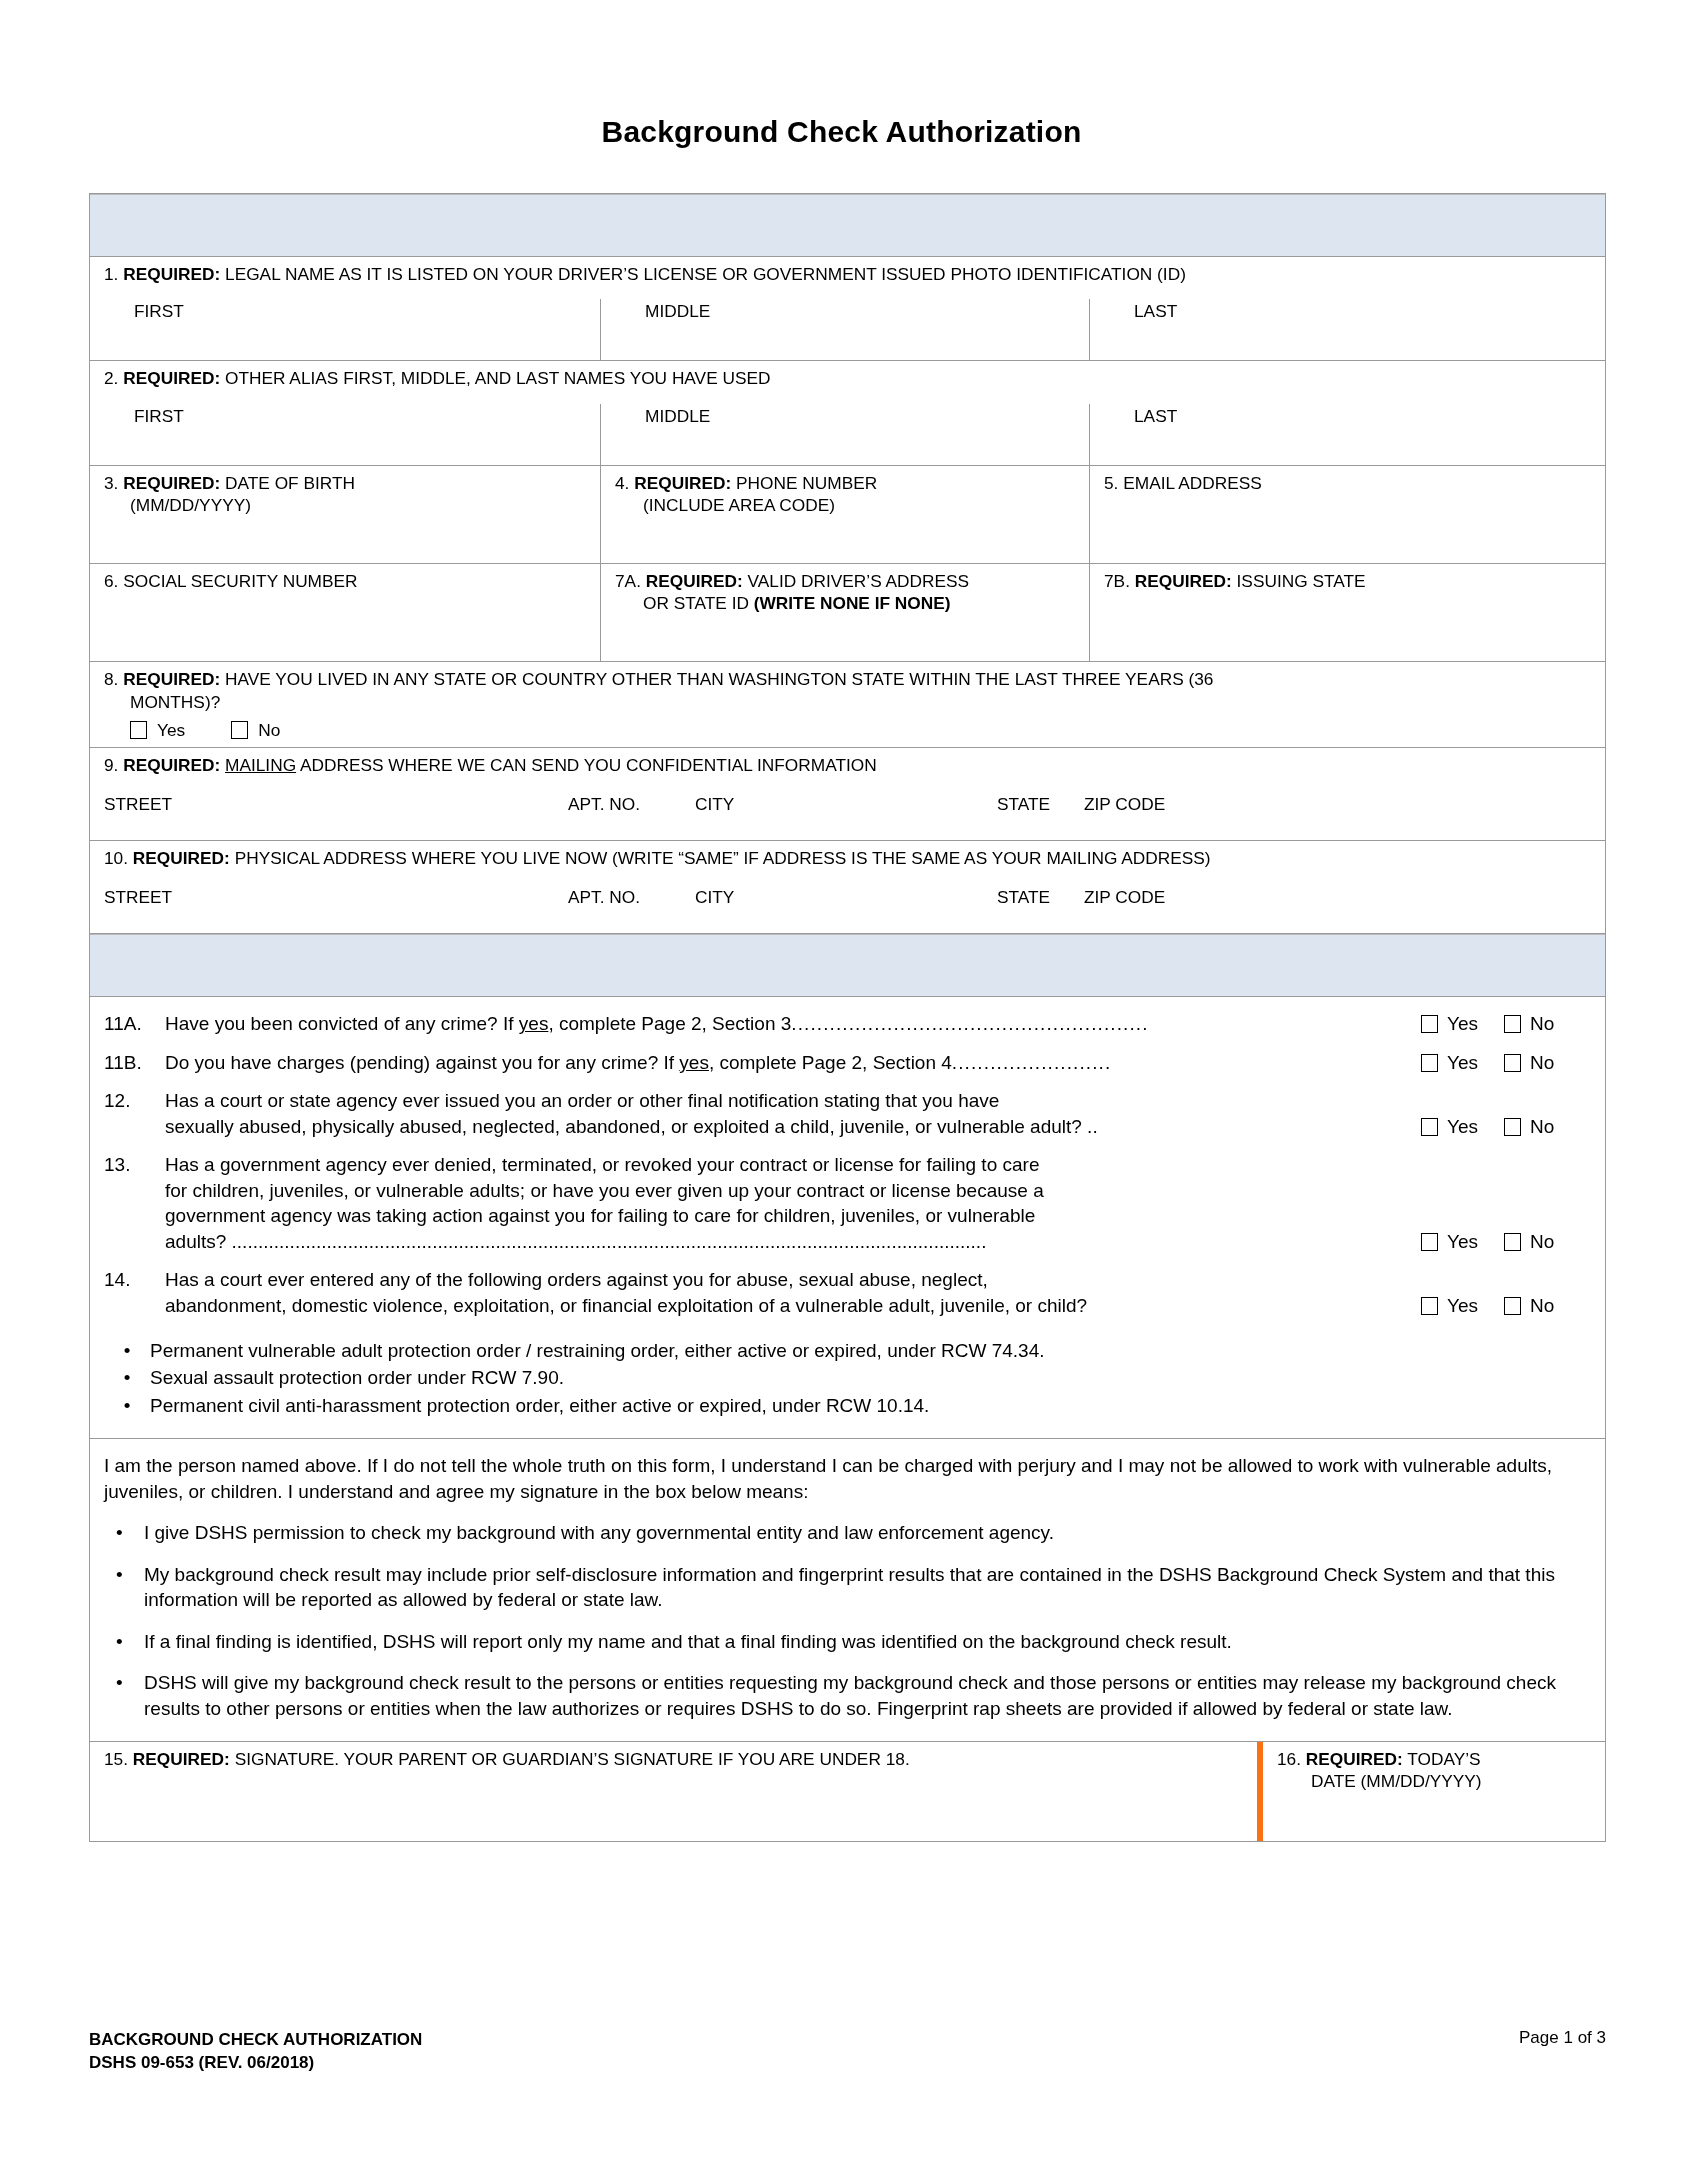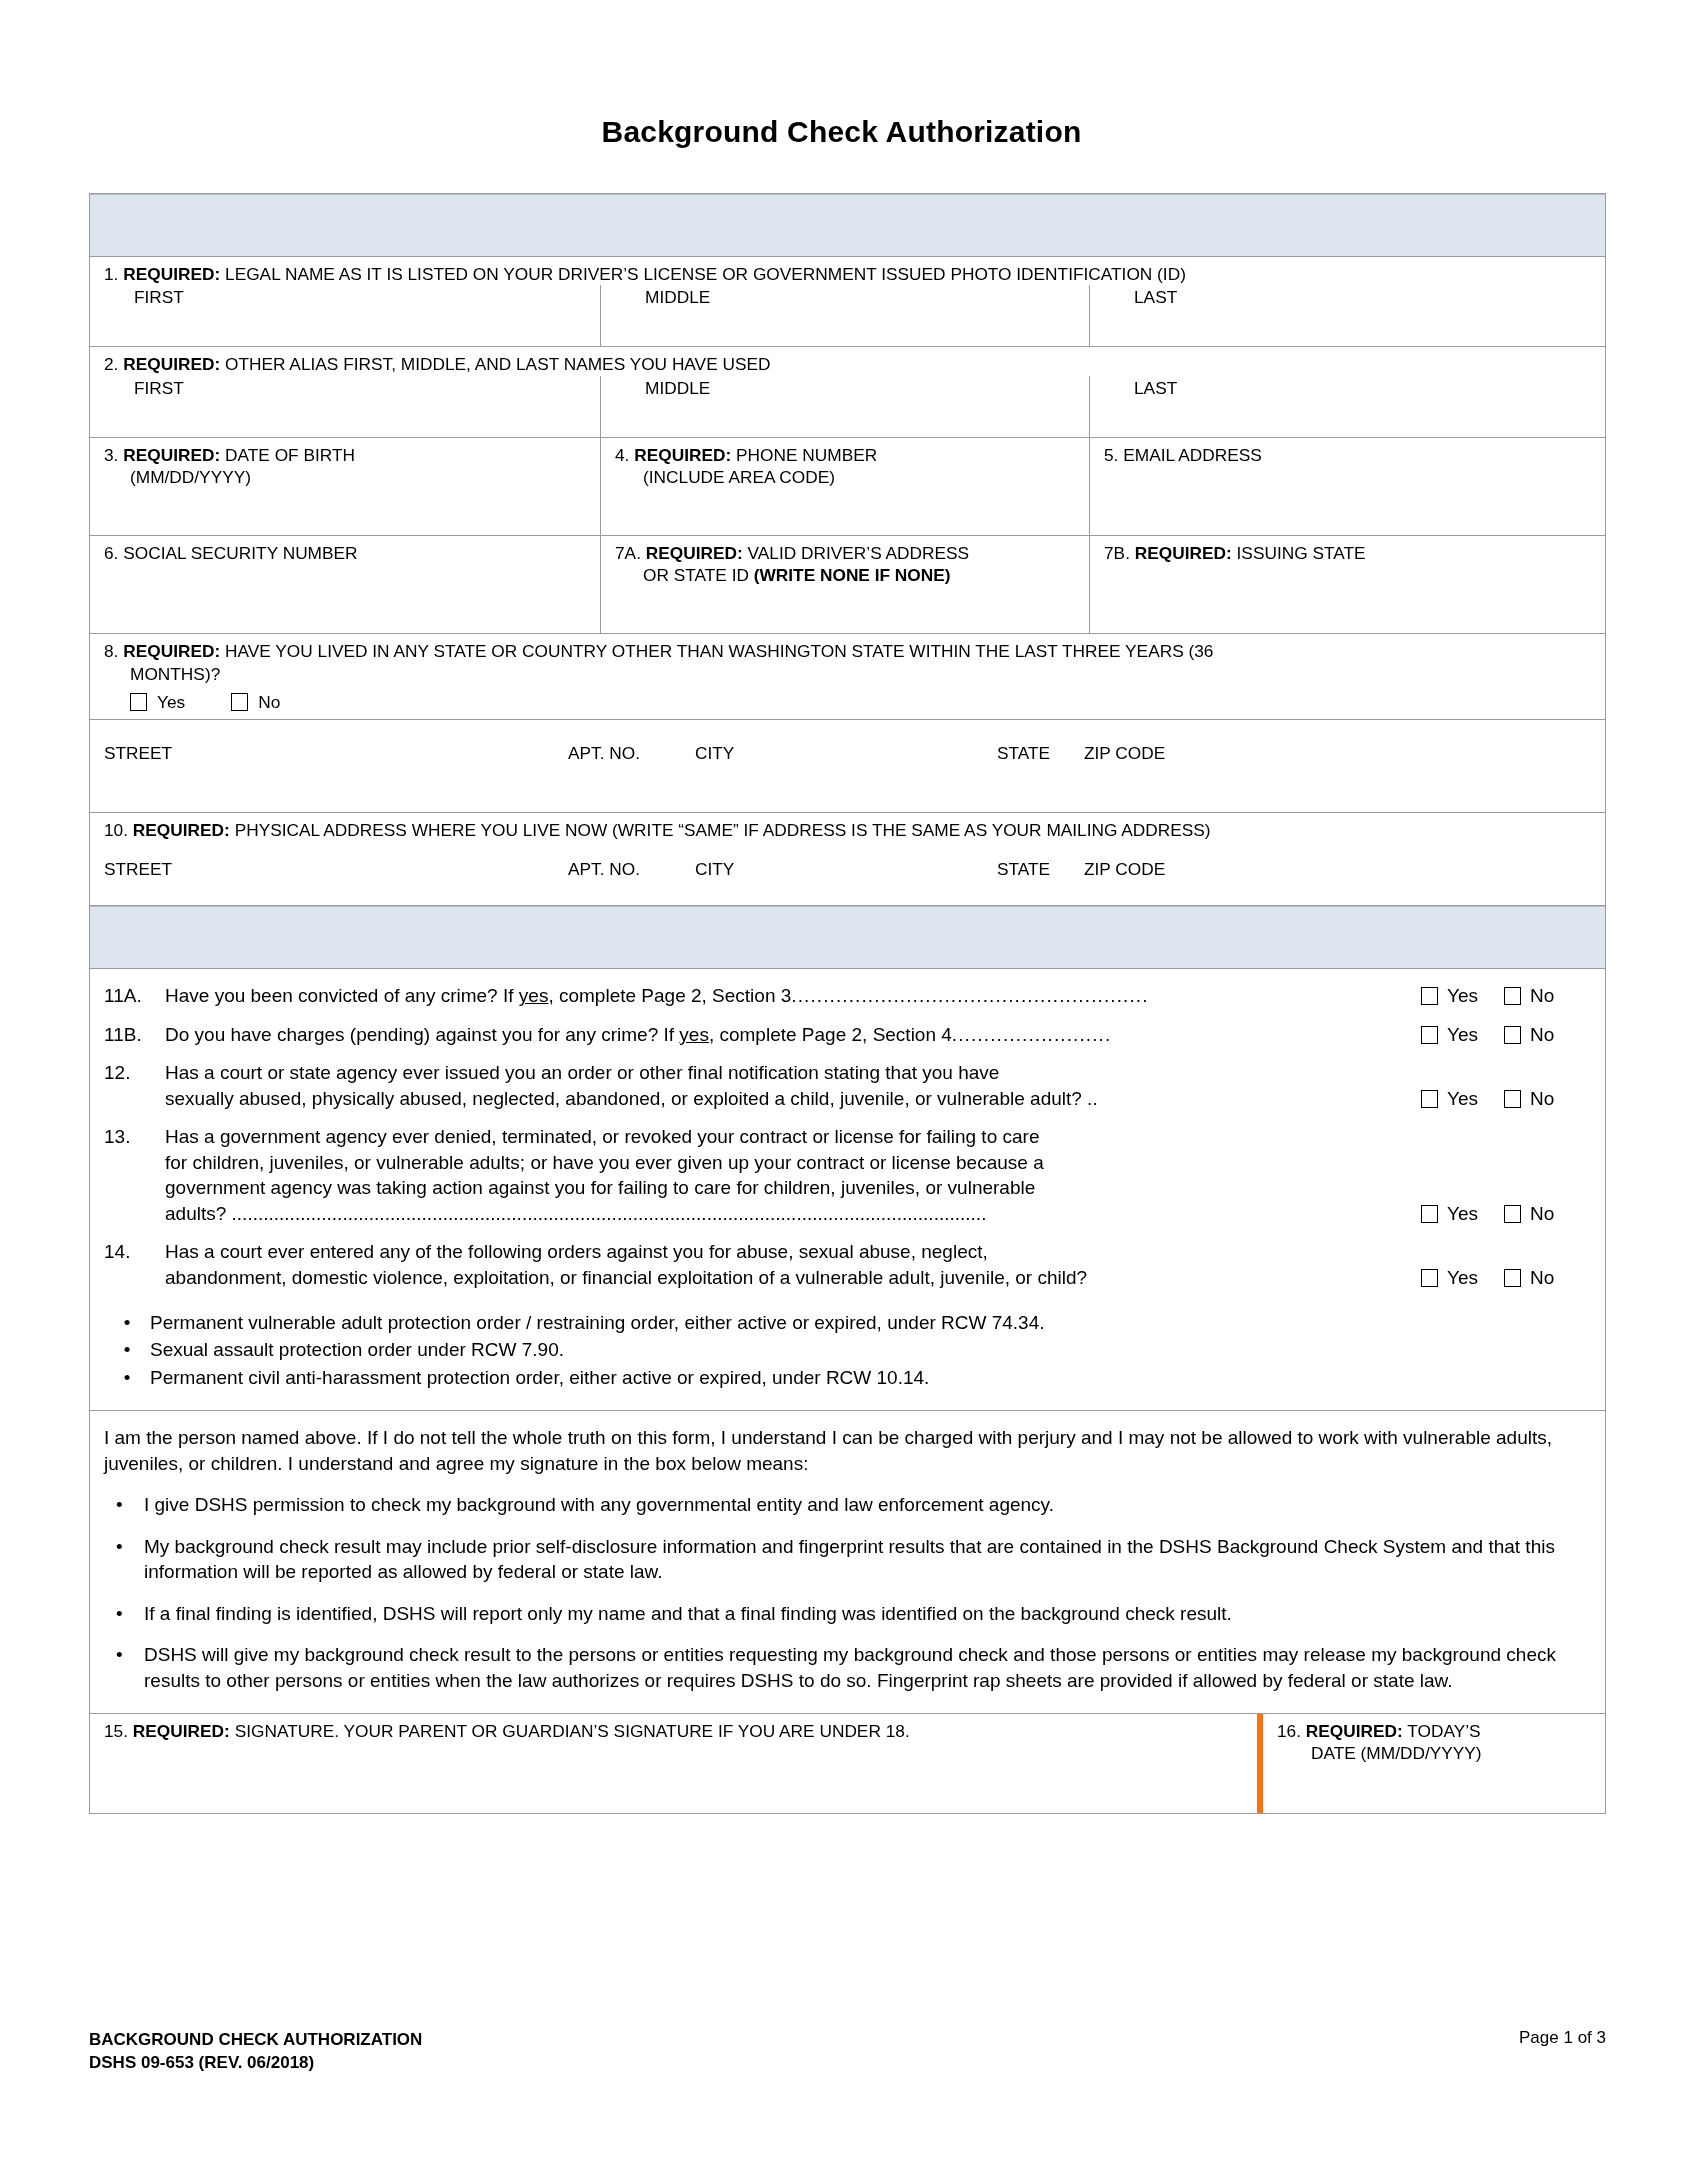--- a/index.html
+++ b/index.html
@@ -48,20 +48,21 @@
     font-size: 17.3px;
     padding: 6px 8px 0 14px;
     line-height: 1.30;
   }
   .namecols { display: flex; }
   .namecols .c {
     font-size: 17.3px;
     line-height: 1.30;
     padding: 1px 8px 0 44px;
     height: 61px;
+    margin-top: 14px;
   }
   .namecols .c1 { width: 510px; }
   .namecols .c2 { width: 489px; border-left: 1px solid #9a9a9a; }
   .namecols .c3 { flex: 1 1 auto; border-left: 1px solid #9a9a9a; }
   
   .triple { display: flex; border-bottom: 1px solid #9a9a9a; }
   .triple .t {
     font-size: 17.3px;
     line-height: 1.30;
     padding: 6px 8px 0 14px;
@@ -244,20 +245,25 @@
       <div class="opts">
         <span class="chk"></span>
         <span>Yes</span>
         <span class="optgap"></span>
         <span class="chk"></span>
         <span>No</span>
       </div>
     </div>
 
     <div class="addr">
+      <div>
+        <span>9.</span>
+        <b>REQUIRED:</b>
+        <u>MAILING</u><span> ADDRESS WHERE WE CAN SEND YOU CONFIDENTIAL INFORMATION</span>
+      </div>
       <div class="sub">
         <span class="p-street">STREET</span>
         <span class="p-apt">APT. NO.</span>
         <span class="p-city">CITY</span>
         <span class="p-state">STATE</span>
         <span class="p-zip">ZIP CODE</span>
       </div>
     </div>
 
     <div class="addr">

